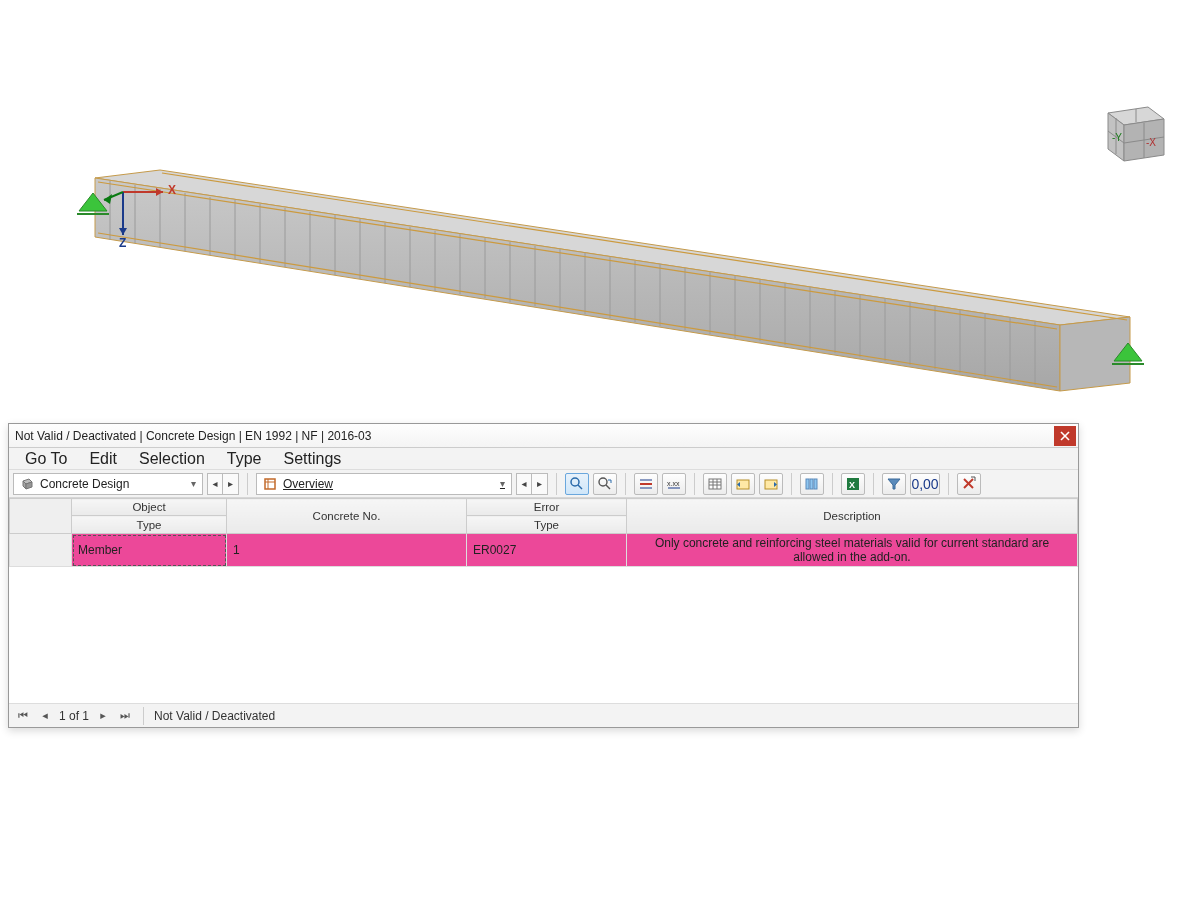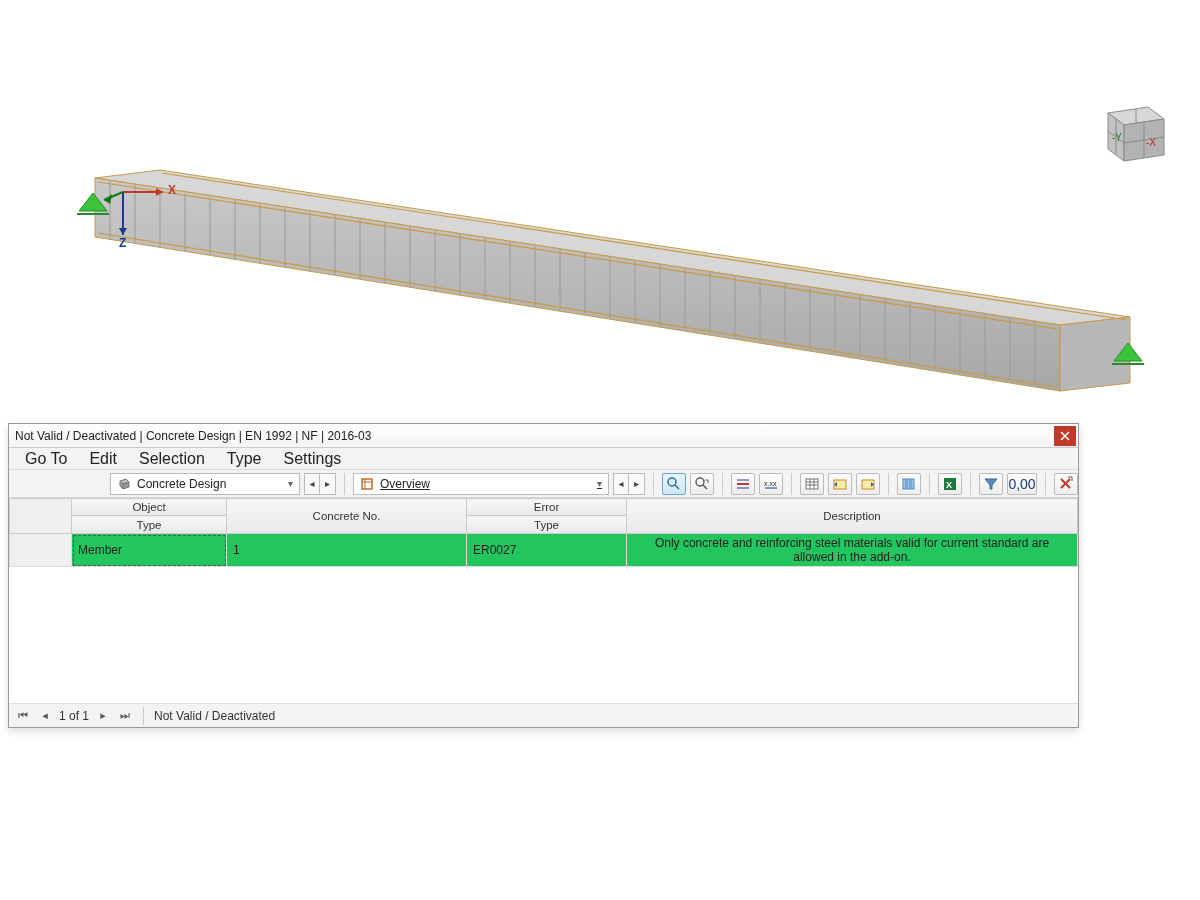--- a/index.html
+++ b/index.html
@@ -67,21 +67,21 @@
     padding-left: 6px; gap: 2px;
     font-size: 16px;
   }
   .menu-item { padding: 2px 10px; cursor: pointer; }
 
   .tool-row {
     display: flex; align-items: center;
     height: 28px;
     background: #f3f3f3;
     border-bottom: 1px solid #d6d6d6;
-    padding-left: 4px; gap: 4px; justify-content: flex-end;
+    padding-left: 4px; gap: 4px;
   }
   .dropdown {
     display: inline-flex; align-items: center;
     border: 1px solid #bbb;
     background: #fff;
     height: 22px;
     padding: 0 4px 0 6px;
     gap: 6px;
     cursor: pointer;
   }
@@ -127,21 +127,21 @@
     border: 1px solid #ccc;
     font-weight: normal; color: #333;
     font-size: 11.5px; padding: 2px 4px;
     height: 18px;
   }
   table.grid th.toprow { height: 16px; }
   table.grid td {
     border: 1px solid #ddd;
     font-size: 12px; padding: 2px 6px;
     height: 18px;
-    background: #22c55e;
+    background: #ec4899;
   }
   .rowhdr {
     width: 60px; background: #efefef !important;
     border-right: 1px solid #ccc;
   }
   .cell-focus {
     outline: 1px dashed #555; outline-offset: -2px;
   }
 
   

